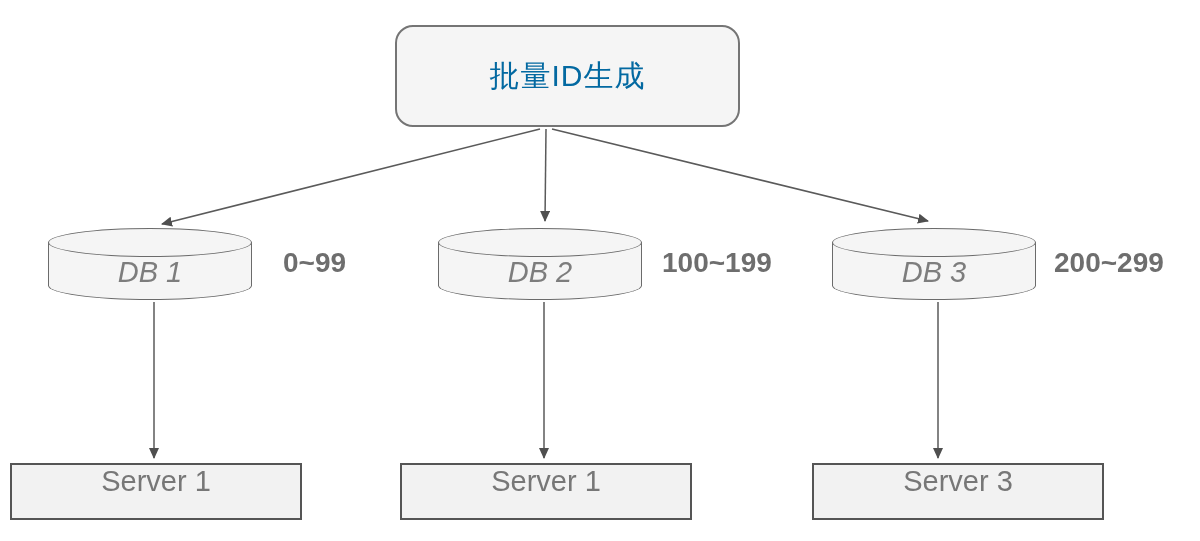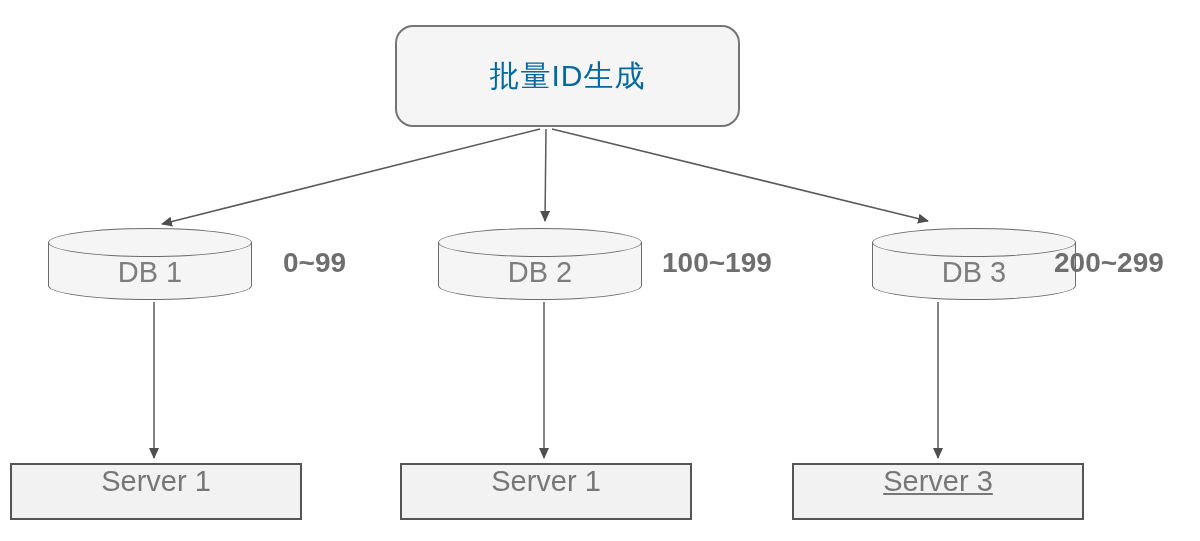--- a/index.html
+++ b/index.html
@@ -18,21 +18,21 @@
     background: #f5f5f5;
     border: 2px solid #757575;
     border-radius: 18px;
     display: flex; align-items: center; justify-content: center;
     font-size: 30px;
     color: #0369a1;
     letter-spacing: 1px;
   }
 
   
-  .cyl { position: absolute; width: 204px; height: 72px; }
+  .cyl { position: absolute; width: 204px; height: 72px; font-style: italic; }
   .cyl-body {
     position: absolute; left: 0; right: 0; top: 14px; bottom: 0;
     background: #f5f5f5;
     border: 1.5px solid #6b6b6b;
     border-top: none;
     border-radius: 0 0 106px 106px / 0 0 15px 15px;
   }
   .cyl-top {
     position: absolute; left: 0; right: 0; top: 0; height: 29px;
     background: #f5f5f5;
@@ -40,21 +40,21 @@
     border-radius: 50%;
   }
   .cyl-label {
     position: absolute; left: 0; right: 0; top: 20px; bottom: 4px;
     display: flex; align-items: center; justify-content: center;
     font-size: 29px;
     color: #7d7d7d;
   }
   .cyl-1 { left: 48px;  top: 228px; }
   .cyl-2 { left: 438px; top: 228px; padding-left: 16px; }
-  .cyl-3 { left: 832px; top: 228px; margin-left: 40px; }
+  .cyl-3 { left: 832px; top: 228px; }
 
   
   .range-label {
     position: absolute;
     top: 246px; height: 34px;
     display: flex; align-items: center;
     font-size: 28px;
     color: #6e6e6e;
     font-weight: bold;
   }
@@ -67,21 +67,21 @@
     position: absolute;
     top: 463px; width: 292px; height: 57px;
     background: #f2f2f2;
     border: 2px solid #555555;
     display: flex; align-items: flex-start; justify-content: center;
     font-size: 29px;
     color: #777777;
   }
   .server-1 { left: 10px; }
   .server-2 { left: 400px; }
-  .server-3 { left: 792px; text-decoration: underline; }
+  .server-3 { left: 812px; }
 </style>
 </head>
 <body>
 
 <div class="canvas">
 
   <svg class="arrow-layer" width="1200" height="541" viewBox="0 0 1200 541" xmlns="http://www.w3.org/2000/svg">
     <defs>
       <marker id="arrowhead" markerUnits="userSpaceOnUse" markerWidth="14" markerHeight="12" refX="10" refY="5" orient="auto">
         <path d="M0,0 L11,5 L0,10 Z" fill="#4f4f4f"></path>

